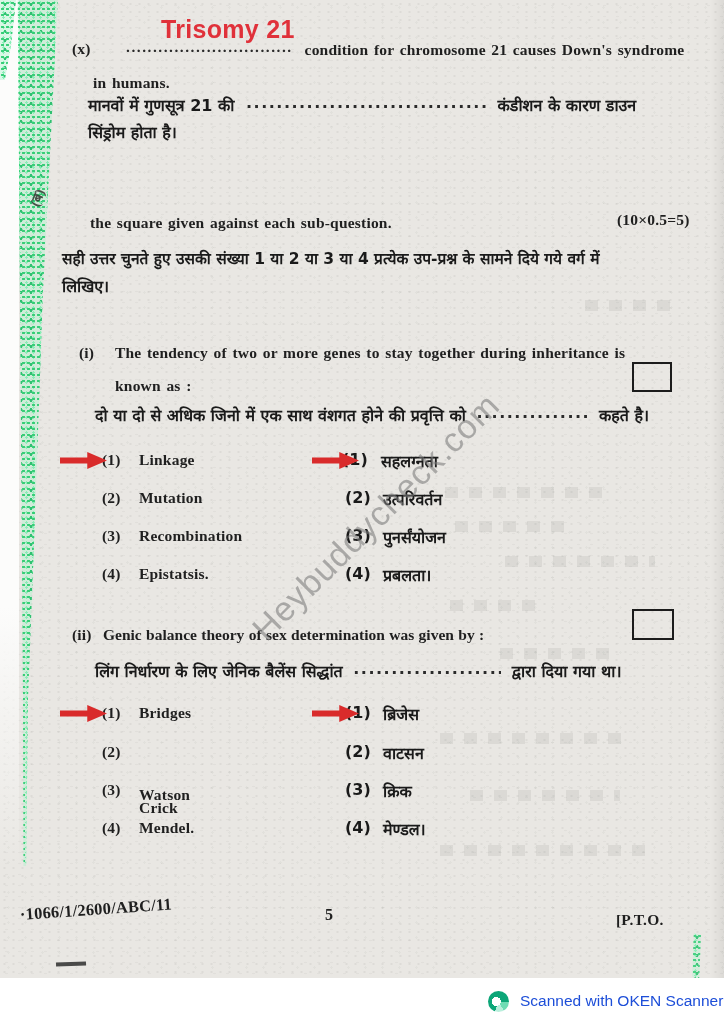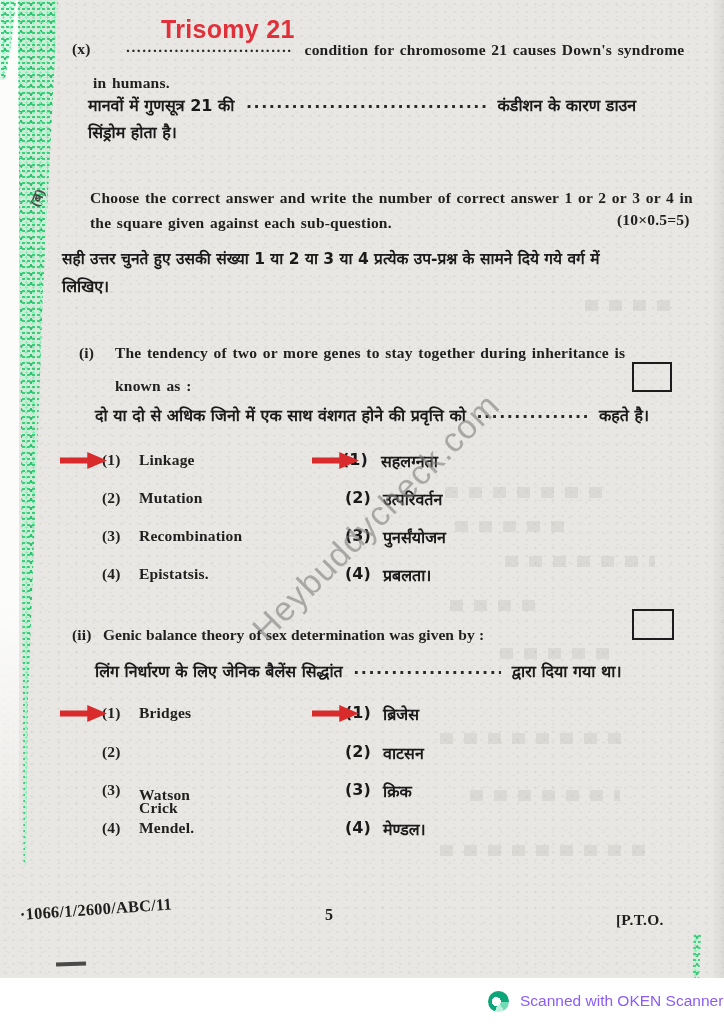--- a/index.html
+++ b/index.html
@@ -63,21 +63,21 @@
   .footer-dash{position:absolute;left:56px;top:962px;width:30px;height:3.5px;background:#2e2e2e;
                opacity:.85;transform:rotate(-2deg);}
 
   
   .scanner-bar{position:absolute;left:0;top:978px;width:724px;height:46px;background:#ffffff;}
   .oken-logo{position:absolute;left:488px;top:13px;width:21px;height:21px;border-radius:50%;
     background:
       radial-gradient(circle at 40% 50%, #ffffff 0 4.5px, transparent 4.5px),
       conic-gradient(from 200deg, #0ca678 0 250deg, #6fdcb4 250deg 310deg, #b9efdc 310deg 360deg);}
   .scanner-text{position:absolute;left:520px;top:14px;font-family:"Liberation Sans",sans-serif;
-    font-weight:500;font-size:15.5px;color:#8b5cf6;white-space:nowrap;}
+    font-weight:500;font-size:15.5px;color:#1d4ed8;white-space:nowrap;}
 </style>
 </head>
 <body>
 
 <div class="screen">
 
   <div class="paper"></div>
   <div class="left-margin"></div>
   <div class="right-shade"></div>
   <div class="green-wedge speckle"></div>
@@ -102,21 +102,20 @@
   </div>
   <div class="abs en" style="left:93px;top:61px;margin-top:13px;">in humans.</div>
   <div class="abs hi" style="left:88px;top:93px;">
     <span>मानवों में गुणसूत्र 21 की</span>
     <span class="dots" style="width:240px;margin:0 6px;">................................................................................</span>
     <span>कंडीशन के कारण डाउन</span>
   </div>
   <div class="abs hi" style="left:88px;top:121px;">सिंड्रोम होता है।</div>
 
   <div class="abs side-label" style="left:28px;top:188px;">(ब)</div>
-  <div class="abs en" style="left:90px;top:189px;">Choose the correct answer and write the number of correct answer 1 or 2 or 3 or 4 in</div>
   <div class="abs en" style="left:90px;top:214px;">the square given against each sub-question.</div>
   <div class="abs en" style="left:617px;top:211px;">(10×0.5=5)</div>
   <div class="abs hi" style="left:62px;top:247px;font-size:15.5px;">सही उत्तर चुनते हुए उसकी संख्या 1 या 2 या 3 या 4 प्रत्येक उप-प्रश्न के सामने दिये गये वर्ग में</div>
   <div class="abs hi" style="left:62px;top:275px;">लिखिए।</div>
 
   <div class="abs en" style="left:79px;top:344px;">(i)</div>
   <div class="abs en" style="left:115px;top:344px;">The tendency of two or more genes to stay together during inheritance is</div>
   <div class="abs en" style="left:115px;top:377px;">known as :</div>
   <div class="answer-box" style="left:632px;top:362px;"></div>
   <div class="abs hi" style="left:95px;top:403px;">

